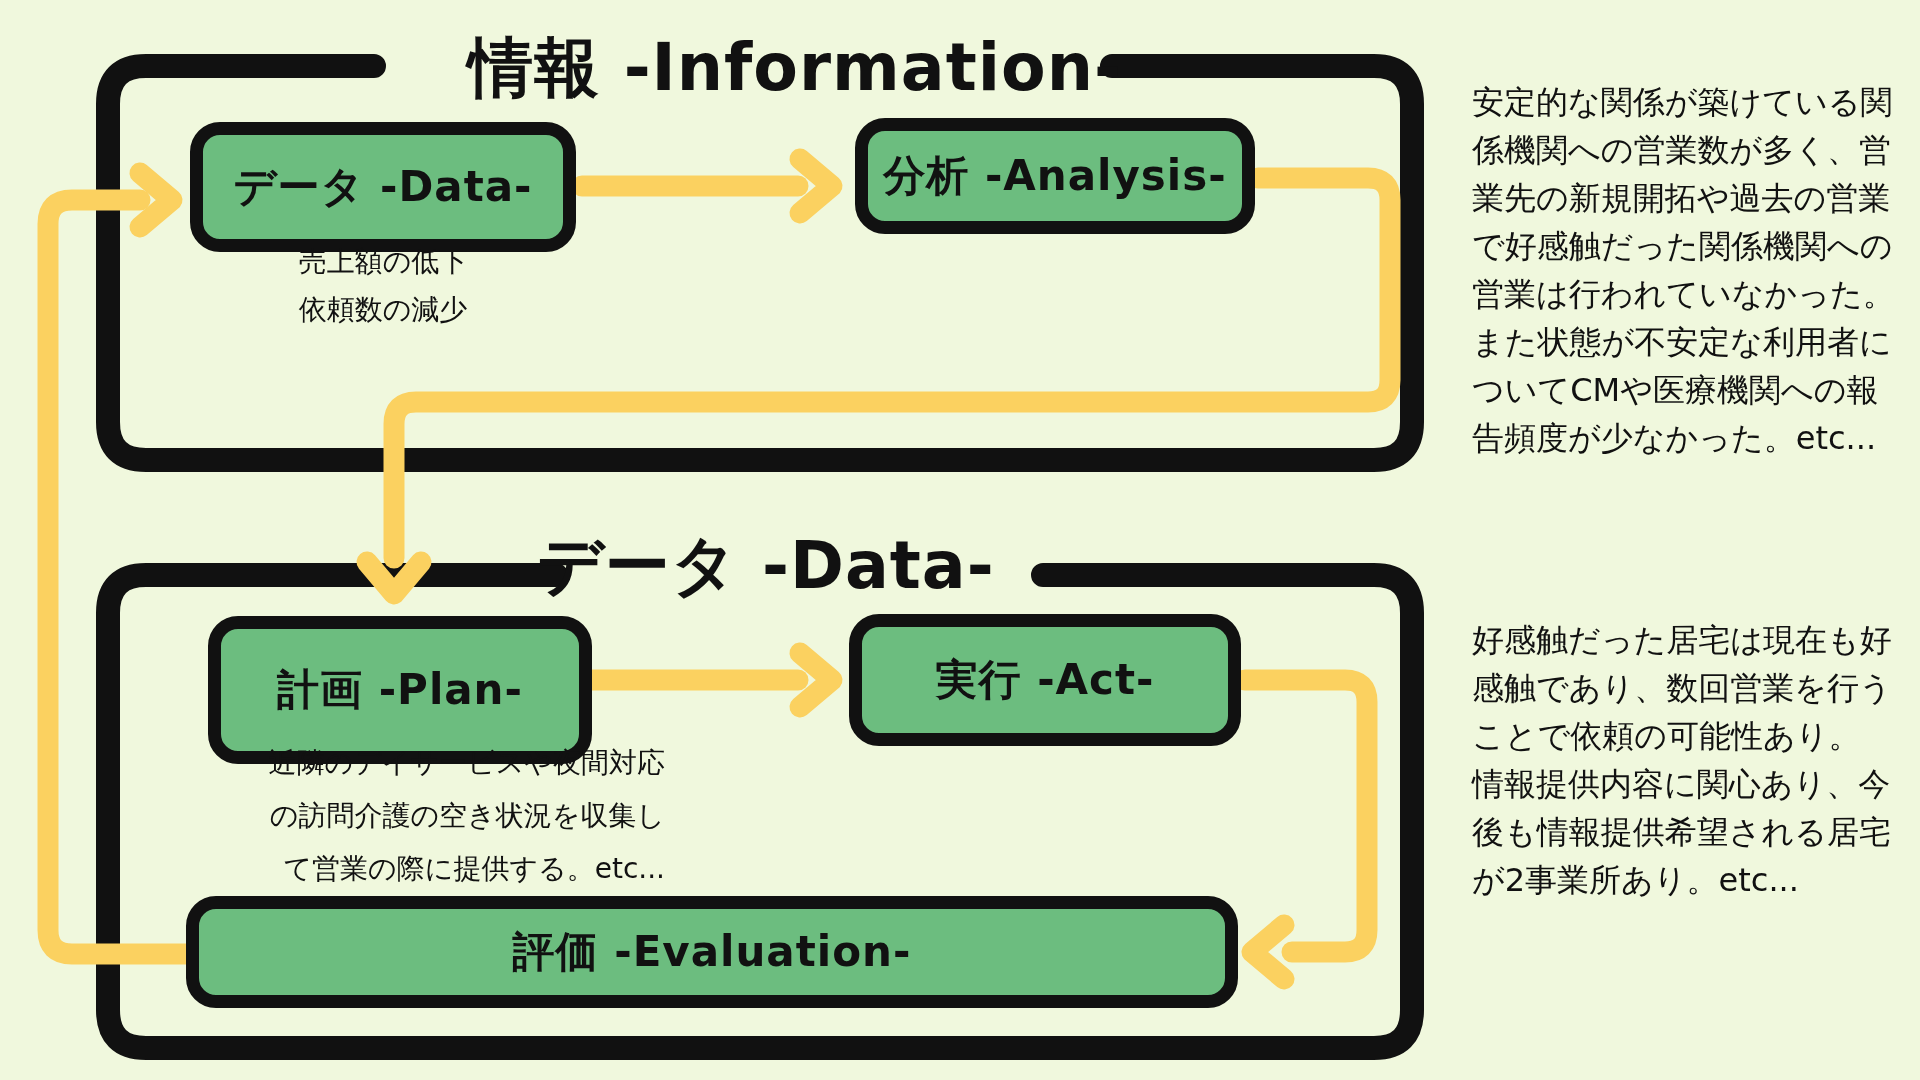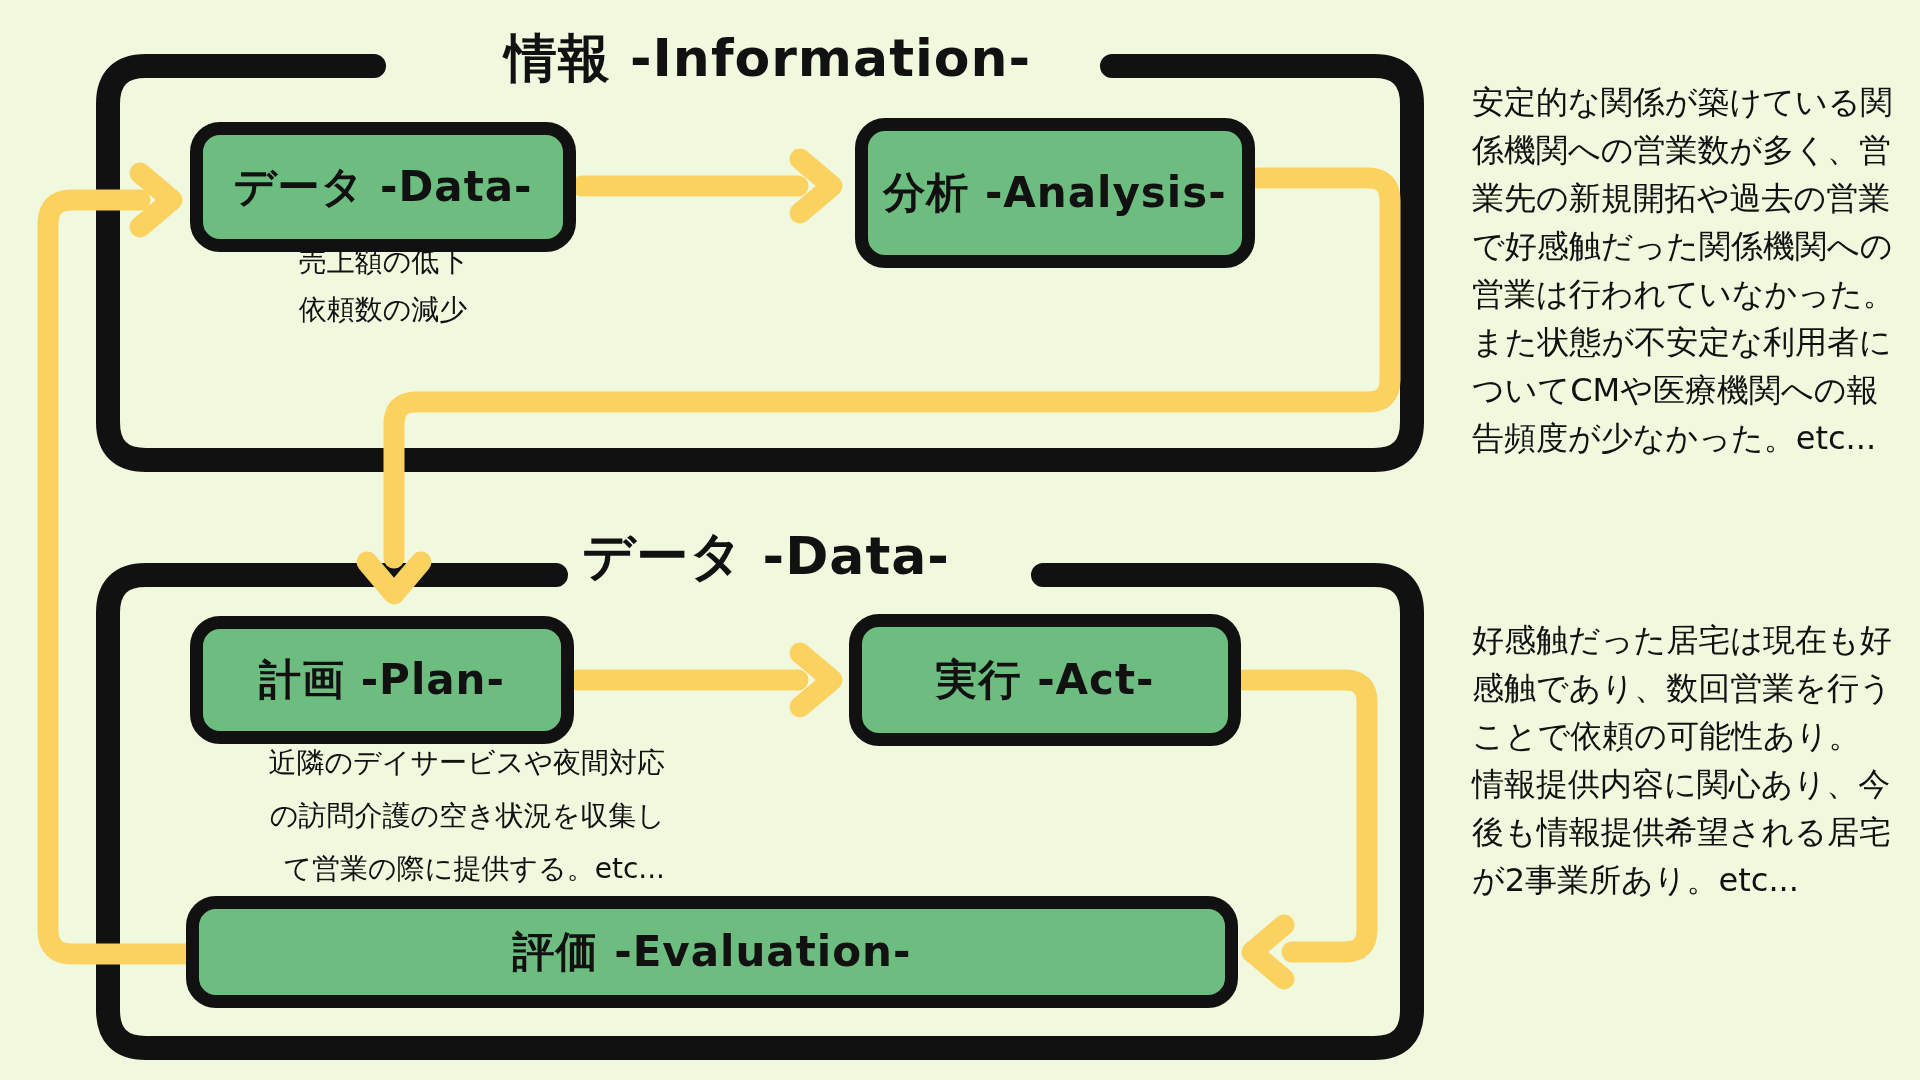--- a/index.html
+++ b/index.html
@@ -4,21 +4,21 @@
 <style>
   html,body{margin:0;padding:0;background:#F0F8DD;}
   .stage{
     position:relative;width:1920px;height:1080px;overflow:hidden;
     background:var(--bg,#F0F8DD);
     font-family:"DejaVu Sans",sans-serif;color:#111;
   }
   .stage svg{position:absolute;left:0;top:0;}
   .abs{position:absolute;}
   .section-title{
-    font-weight:bold;font-size:52px;text-align:center;letter-spacing:1px;
+    font-weight:bold;font-size:65px;text-align:center;letter-spacing:1px;
     white-space:nowrap;
   }
   .node{
     position:absolute;background:var(--green,#6CBD7F);
     border:13px solid #111;border-radius:30px;
     display:flex;align-items:center;justify-content:center;
     box-sizing:border-box;
   }
   .node .node-label{
     font-weight:bold;font-size:42px;white-space:nowrap;letter-spacing:1px;
@@ -56,24 +56,24 @@
       <path d="M 1284,925 L 1252,952 L 1284,979"></path>
     </g>
   </svg>
 
   <div class="abs section-title" style="left:468px;top:24px;width:600px;">情報 -Information-</div>
   <div class="abs section-title" style="left:466px;top:522px;width:600px;">データ -Data-</div>
 
   <div class="node" style="left:190px;top:122px;width:386px;height:130px;">
     <span class="node-label">データ -Data-</span>
   </div>
-  <div class="node" style="left:855px;top:118px;width:400px;height:150px;">
+  <div class="node" style="left:855px;top:118px;width:400px;height:116px;">
     <span class="node-label">分析 -Analysis-</span>
   </div>
-  <div class="node" style="left:190px;top:616px;width:384px;height:128px;">
+  <div class="node" style="left:208px;top:616px;width:384px;height:148px;">
     <span class="node-label">計画 -Plan-</span>
   </div>
   <div class="node" style="left:849px;top:614px;width:392px;height:132px;">
     <span class="node-label">実行 -Act-</span>
   </div>
   <div class="node" style="left:186px;top:896px;width:1052px;height:112px;">
     <span class="node-label">評価 -Evaluation-</span>
   </div>
 
   <div class="caption" style="left:183px;top:238px;width:400px;">売上額の低下

